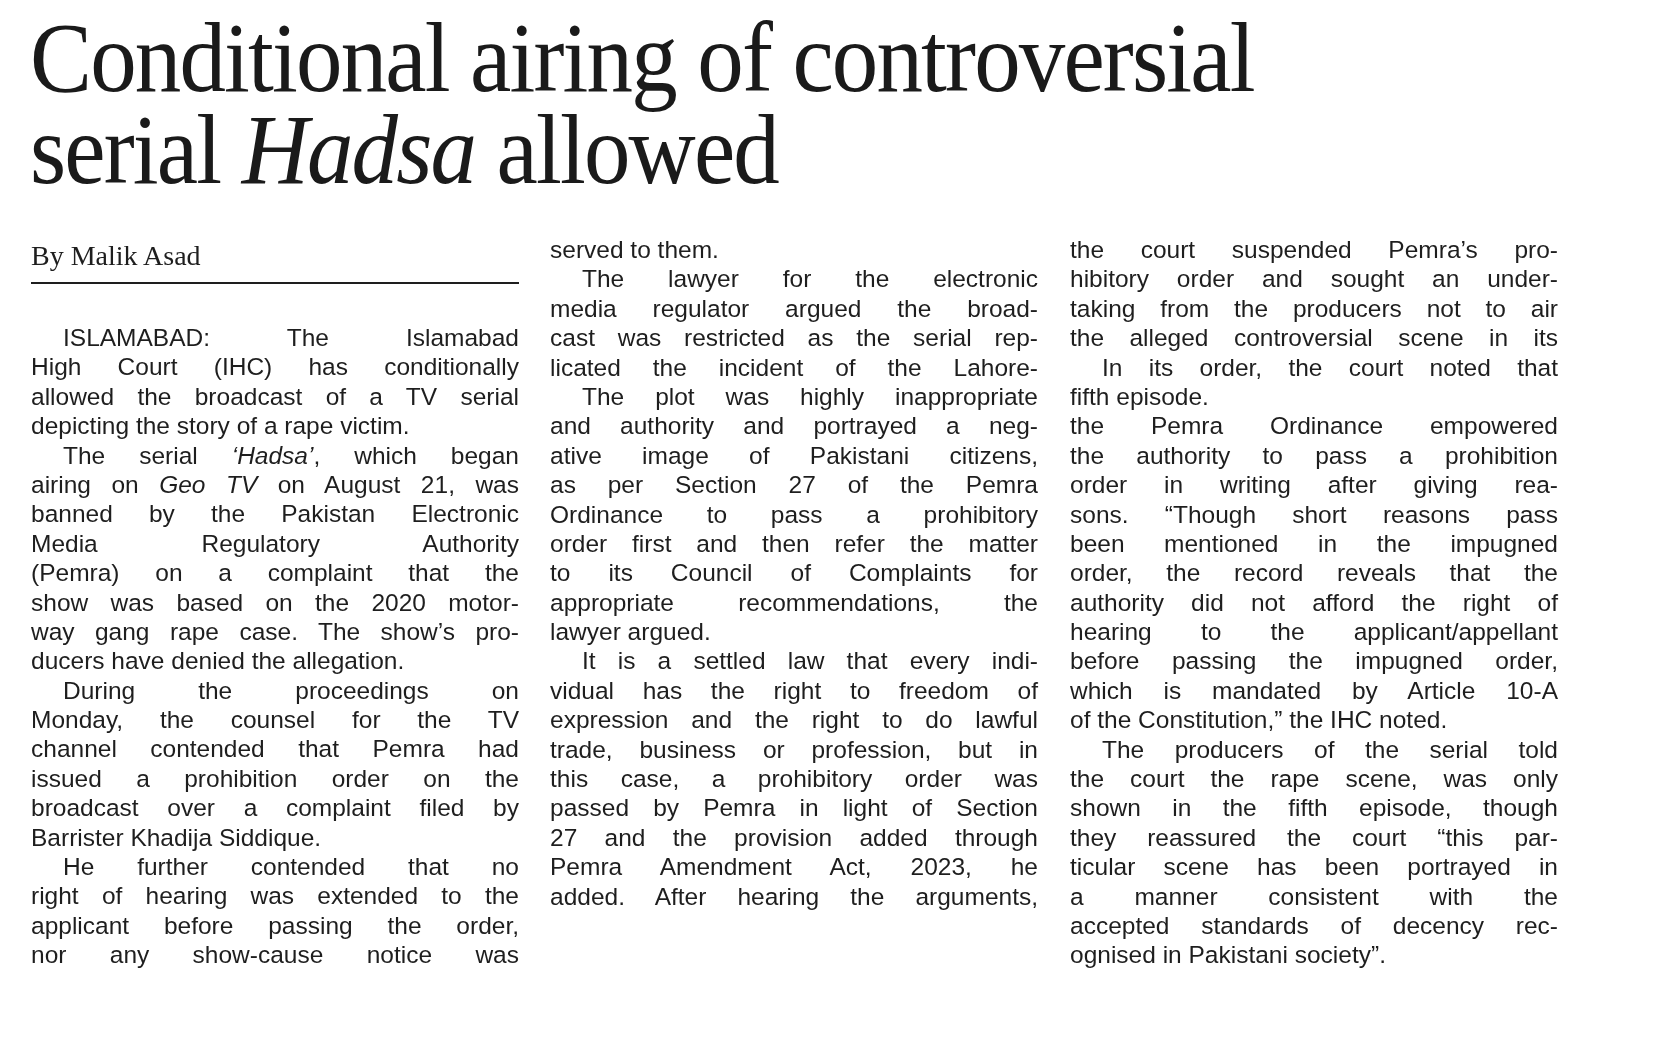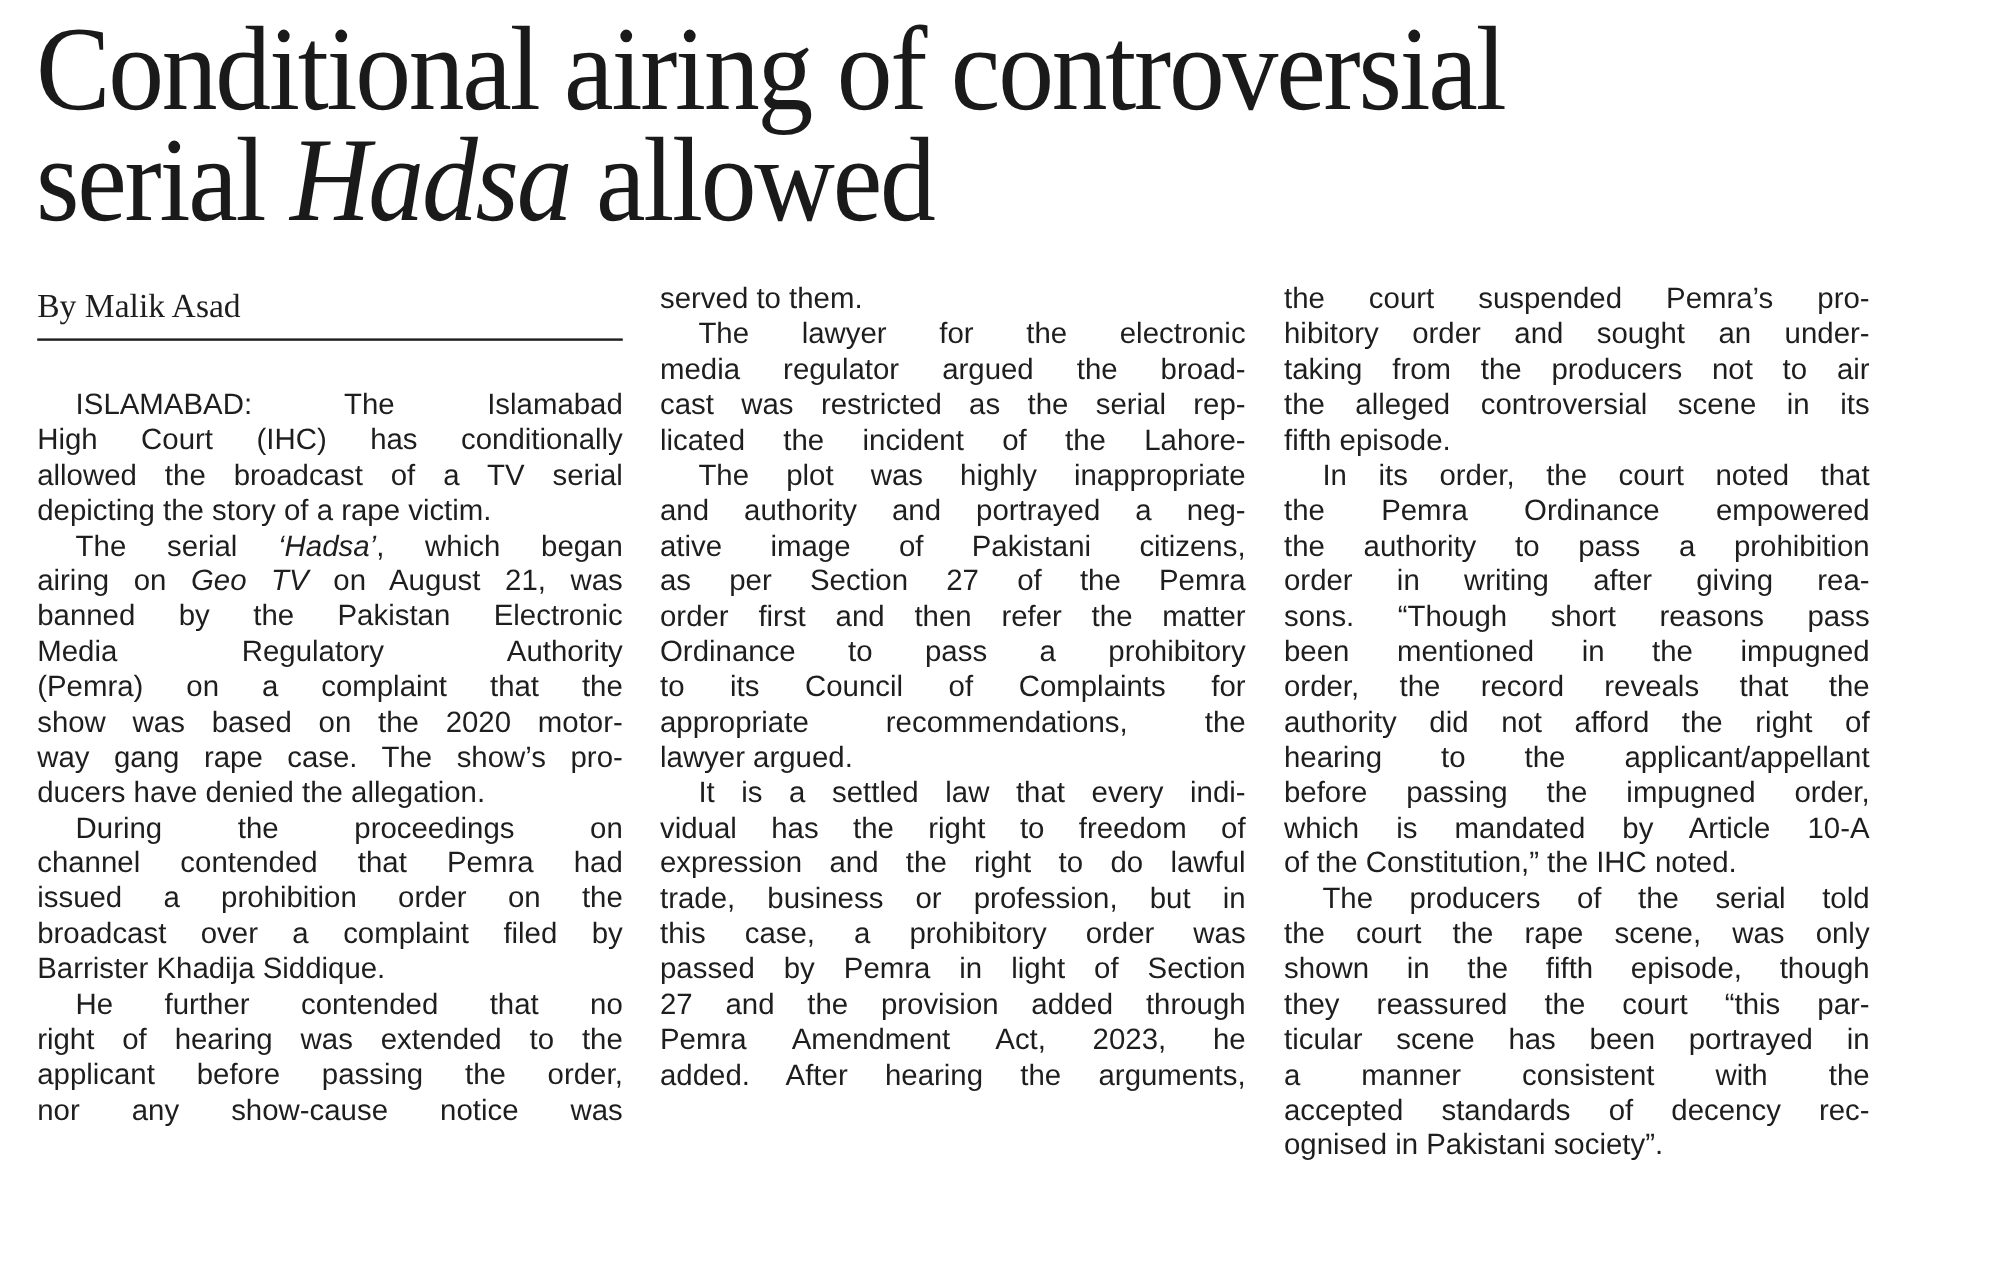--- a/index.html
+++ b/index.html
@@ -55,61 +55,62 @@
     <span class="ln last">depicting the story of a rape victim.</span>
     <span class="ln ind">The serial <em>‘Hadsa’</em>, which began</span>
     <span class="ln">airing on <em>Geo TV</em> on August 21, was</span>
     <span class="ln">banned by the Pakistan Electronic</span>
     <span class="ln">Media Regulatory Authority</span>
     <span class="ln">(Pemra) on a complaint that the</span>
     <span class="ln">show was based on the 2020 motor-</span>
     <span class="ln">way gang rape case. The show’s pro-</span>
     <span class="ln last">ducers have denied the allegation.</span>
     <span class="ln ind">During the proceedings on</span>
+    <span class="ln">Monday, the counsel for the TV</span>
     <span class="ln">channel contended that Pemra had</span>
     <span class="ln">issued a prohibition order on the</span>
     <span class="ln">broadcast over a complaint filed by</span>
     <span class="ln last">Barrister Khadija Siddique.</span>
     <span class="ln ind">He further contended that no</span>
     <span class="ln">right of hearing was extended to the</span>
     <span class="ln">applicant before passing the order,</span>
     <span class="ln">nor any show-cause notice was</span>
   </div>
 <div class="col" id="col2">
     <span class="ln last">served to them.</span>
     <span class="ln ind">The lawyer for the electronic</span>
     <span class="ln">media regulator argued the broad-</span>
     <span class="ln">cast was restricted as the serial rep-</span>
     <span class="ln">licated the incident of the Lahore-</span>
     <span class="ln ind">The plot was highly inappropriate</span>
     <span class="ln">and authority and portrayed a neg-</span>
     <span class="ln">ative image of Pakistani citizens,</span>
     <span class="ln">as per Section 27 of the Pemra</span>
+    <span class="ln">Ordinance to pass a prohibitory</span>
     <span class="ln">order first and then refer the matter</span>
-    <span class="ln">Ordinance to pass a prohibitory</span>
     <span class="ln">to its Council of Complaints for</span>
     <span class="ln">appropriate recommendations, the</span>
     <span class="ln last">lawyer argued.</span>
     <span class="ln ind">It is a settled law that every indi-</span>
     <span class="ln">vidual has the right to freedom of</span>
     <span class="ln">expression and the right to do lawful</span>
     <span class="ln">trade, business or profession, but in</span>
     <span class="ln">this case, a prohibitory order was</span>
     <span class="ln">passed by Pemra in light of Section</span>
     <span class="ln">27 and the provision added through</span>
     <span class="ln">Pemra Amendment Act, 2023, he</span>
     <span class="ln">added. After hearing the arguments,</span>
   </div>
 <div class="col" id="col3">
     <span class="ln">the court suspended Pemra’s pro-</span>
     <span class="ln">hibitory order and sought an under-</span>
     <span class="ln">taking from the producers not to air</span>
     <span class="ln">the alleged controversial scene in its</span>
+    <span class="ln ind">In its order, the court noted that</span>
     <span class="ln last">fifth episode.</span>
-    <span class="ln ind">In its order, the court noted that</span>
     <span class="ln">the Pemra Ordinance empowered</span>
     <span class="ln">the authority to pass a prohibition</span>
     <span class="ln">order in writing after giving rea-</span>
     <span class="ln">sons. “Though short reasons pass</span>
     <span class="ln">been mentioned in the impugned</span>
     <span class="ln">order, the record reveals that the</span>
     <span class="ln">authority did not afford the right of</span>
     <span class="ln">hearing to the applicant/appellant</span>
     <span class="ln">before passing the impugned order,</span>
     <span class="ln">which is mandated by Article 10-A</span>

